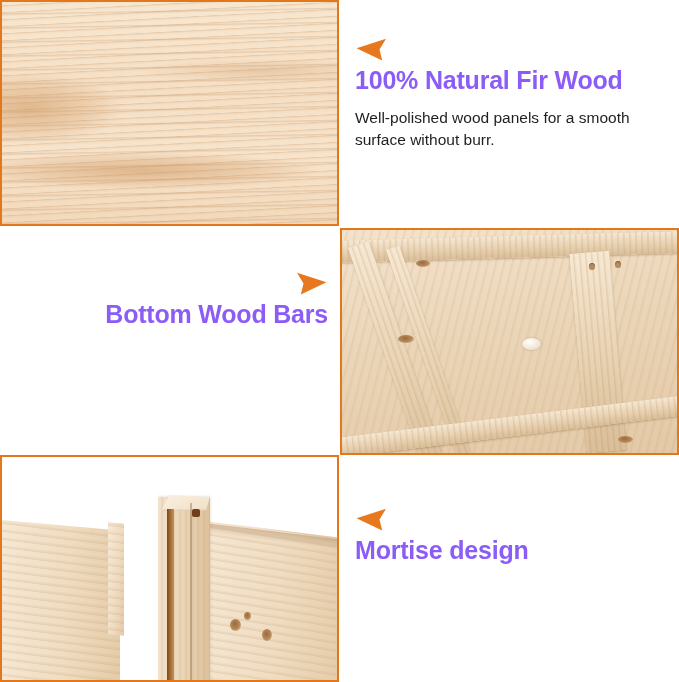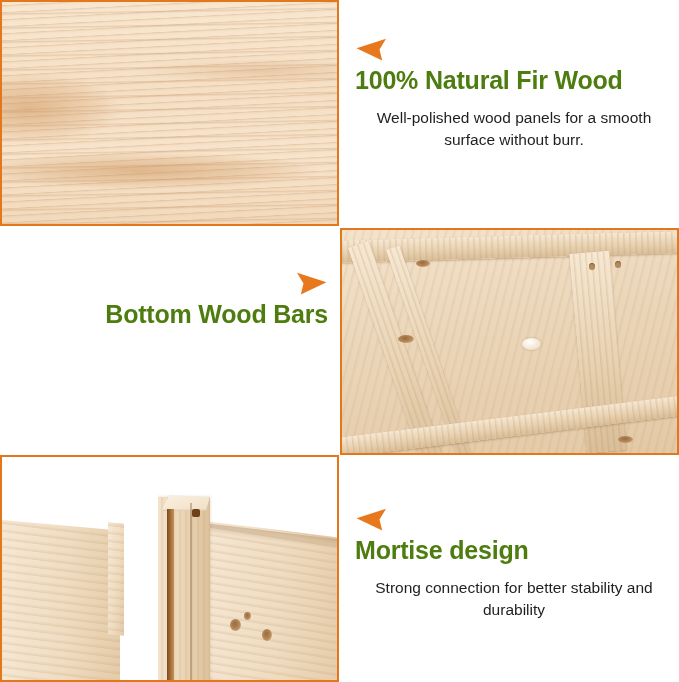--- a/index.html
+++ b/index.html
@@ -42,36 +42,35 @@
   .textpanel.align-left  { align-items: flex-start; text-align: left; }
   .textpanel.align-right { align-items: flex-end;   text-align: right; }
 
   .arrow {
     display: block;
     line-height: 0;
   }
   .arrow svg { display: block; }
 
   .heading {
-    color: #4d7c0f;
+    color: #8b5cf6;
     font-size: 25px;
     font-weight: bold;
     letter-spacing: -0.2px;
     line-height: 1.15;
     margin: 4px 0 0 0;
     white-space: nowrap;
   }
 
   .body-text {
     color: #1F1F1F;
     font-size: 15.5px;
     line-height: 1.45;
     margin: 12px 0 0 0;
     font-weight: normal;
-    text-align: center;
   }
 
   
   
   #panel-wood-grain   { left: 0px;   top: 0px;   width: 339px; height: 226px; }
   #panel-text-fir     { left: 355px; top: 38px;  width: 318px; height: 170px; }
 
   
   #panel-text-bars    { left: 10px;  top: 272px; width: 318px; height: 170px; }
   #panel-underside    { left: 340px; top: 228px; width: 339px; height: 227px; }
@@ -284,16 +283,15 @@
     </div>
   </div>
 
   <div class="cell textpanel align-left" id="panel-text-mortise">
     <span class="arrow">
       <svg width="34" height="24" viewBox="0 0 34 24" aria-hidden="true">
         <path d="M1.5 10.2 L31 0.8 L24.5 11.6 L27.2 22.4 Z" fill="#E8781E"></path>
       </svg>
     </span>
     <h2 class="heading">Mortise design</h2>
-    <p class="body-text">Strong connection for better stability and durability</p>
   </div>
 
 </div>
 
 </body></html>

